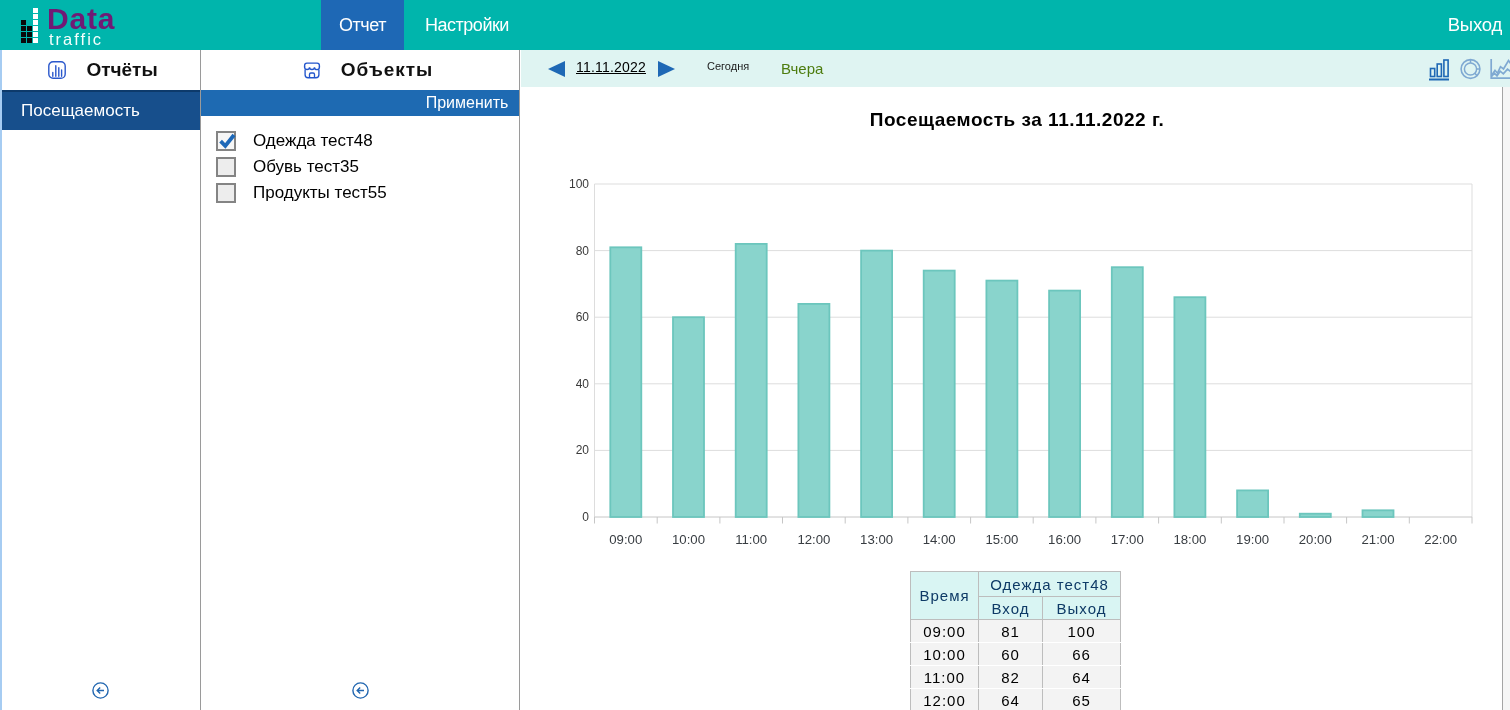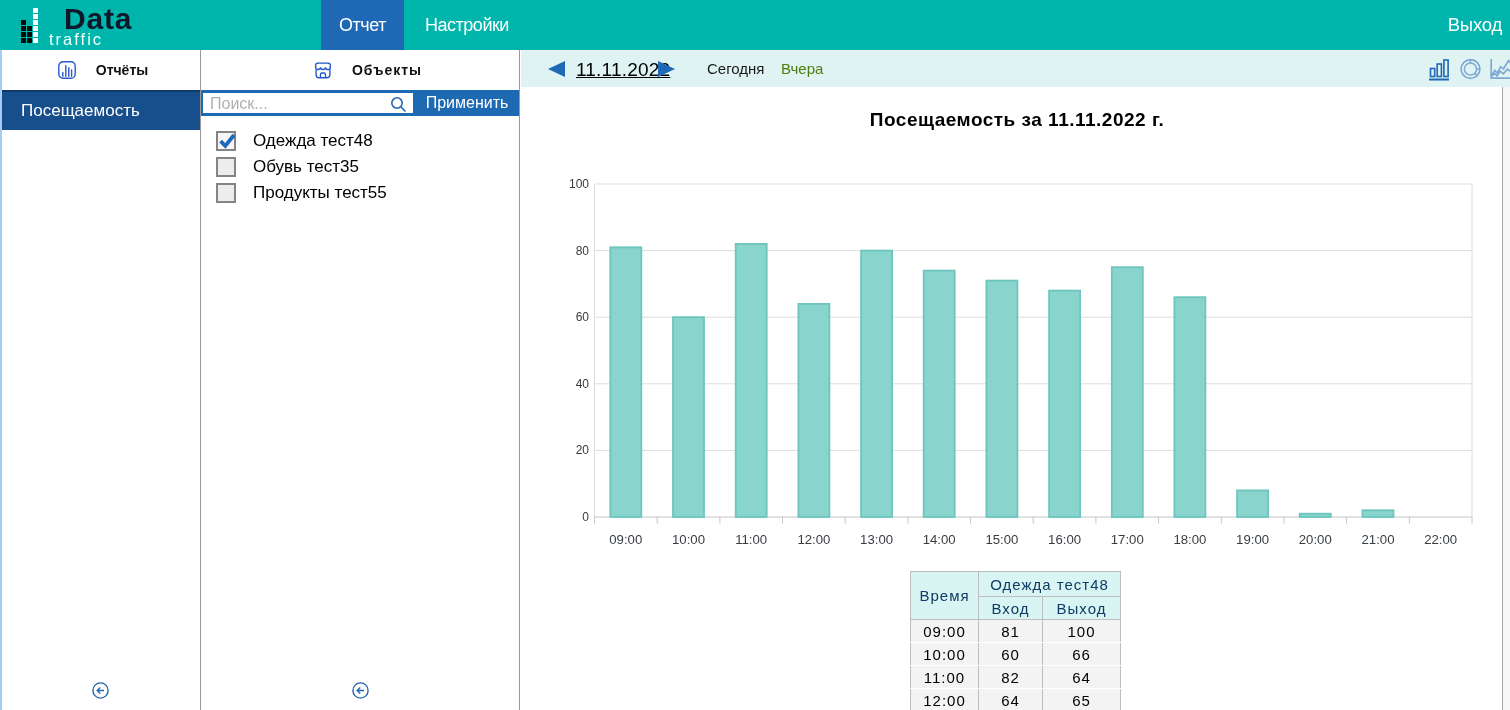--- a/index.html
+++ b/index.html
@@ -8,30 +8,30 @@
 .abs { position:absolute; }
 
 
 #hdr { position:absolute; left:0; top:0; width:1510px; height:50px; background:#00b5ac; }
 #tabreport { position:absolute; left:321px; top:0; width:83px; height:50px; background:#1e68b5;
   color:#fff; font-size:18px; letter-spacing:-0.5px; display:flex; align-items:center; justify-content:center; }
 #tabsettings { position:absolute; left:408px; top:0; width:118px; height:50px;
   color:#fff; font-size:18px; letter-spacing:-0.5px; display:flex; align-items:center; justify-content:center; }
 #exit { position:absolute; right:8px; top:0; height:50px; color:#fff; font-size:18.5px; letter-spacing:-0.2px;
   display:flex; align-items:center; }
-#logo-data { position:absolute; left:64px; top:2px; color:#0f172a; font-size:30px; font-weight:bold; letter-spacing:0.8px;}
+#logo-data { position:absolute; left:47px; top:2px; color:#701a75; font-size:30px; font-weight:bold; letter-spacing:0.8px;}
 #logo-traffic { position:absolute; left:49px; top:30px; color:#f4fffd; font-size:16.5px; letter-spacing:2px;}
 
 
 #sideA { position:absolute; left:0; top:50px; width:201px; height:660px; background:#fff;
   border-right:1px solid #9a9a9a; }
 #sideB { position:absolute; left:201px; top:50px; width:319px; height:660px; background:#fff;
   border-right:1px solid #9a9a9a; }
 .side-hdr { height:40px; display:flex; align-items:center; justify-content:center;
-  font-size:14px; font-weight:bold; color:#111; gap:20px;}
+  font-size:19px; font-weight:bold; color:#111; gap:20px;}
 #rowPos { position:absolute; left:0; top:40px; width:200px; height:40px; background:#174f8c;
   color:#fff; font-size:17px; display:flex; align-items:center; padding-left:21px;
   border-top:2px solid #0d3a6b;}
 #rowVyr { position:absolute; left:0; top:68px; width:200px; height:26px;
   color:#000; font-size:17px; display:flex; align-items:center; padding-left:21px; }
 .backarr { position:absolute; bottom:11px; }
 
 
 #searchband { position:absolute; left:0; top:40px; width:318px; height:26px; background:#1e6ab2; }
 #searchbox { position:absolute; left:1px; top:2px; width:212px; height:22px; background:#fff;
@@ -41,23 +41,23 @@
   font-size:16px; display:flex; align-items:center; justify-content:center; }
 .chkrow { position:absolute; left:15px; display:flex; align-items:center; height:20px; }
 .chkrow svg { position:absolute; }
 .chkbox { width:20px; height:20px; border:2px solid #848484; background:#ededed; }
 .chkbox.checked { background:#f6f6f6; }
 .chklabel { margin-left:17px; font-size:17px; color:#000; }
 
 
 #main { position:absolute; left:521px; top:50px; width:989px; height:660px; background:#fff; }
 #toolbar { position:absolute; left:0; top:0; width:989px; height:37px; background:#dff4f2; }
-#dattext { position:absolute; left:55px; top:9px; font-size:19px; color:#000;
+#dattext { position:absolute; left:55px; top:9px; font-size:14px; color:#000;
   text-decoration:underline; letter-spacing:0.2px;}
-#today { position:absolute; left:186px; top:10px; font-size:15px; color:#1a1a1a; }
+#today { position:absolute; left:186px; top:10px; font-size:11px; color:#1a1a1a; }
 #yesterday { position:absolute; left:260px; top:10px; font-size:15px; color:#4d7c0f; }
 .tri { position:absolute; width:0; height:0; top:11px; }
 #scrollstrip { position:absolute; right:0; top:87px; width:8px; height:623px; background:#f6f6f6;
   border-left:1px solid #a5a5a5; }
 
 
 #dtable { position:absolute; left:389px; top:521px; border-collapse:collapse;
   font-size:15px; }
 #dtable th { background:#d9f5f3; color:#0e3a66; font-weight:normal; border:1px solid #bdbdbd;
   letter-spacing:1px; }
@@ -113,27 +113,20 @@
   <div class="side-hdr" style="padding-left:16px;">
     <svg width="18" height="17" viewBox="0 0 18 17" fill="none" stroke="#2255cc" stroke-width="1.35">
       <path d="M1.6 5.2 L1.6 3.4 Q1.6 1.1 3.9 1.1 L14.1 1.1 Q16.4 1.1 16.4 3.4 L16.4 5.2"></path>
       <path d="M1.6 4.6 L1.6 5.2 A2.47 2.47 0 0 0 6.53 5.2 A2.47 2.47 0 0 0 11.46 5.2 A2.47 2.47 0 0 0 16.4 5.2 L16.4 4.6"></path>
       <path d="M2.1 7.4 L2.1 12.7 Q2.1 15.7 5.1 15.7 L12.9 15.7 Q15.9 15.7 15.9 12.7 L15.9 7.4"></path>
       <path d="M6.5 15.6 L6.5 12.4 Q6.5 11 7.9 11 L10.1 11 Q11.5 11 11.5 12.4 L11.5 15.6"></path>
     </svg>
     <span style="letter-spacing:1px;">Объекты</span>
   </div>
   <div id="searchband">
-    <div id="searchbox">
-      <span>Поиск...</span>
-      <svg class="abs" style="right:6px; top:3px;" width="17" height="17" viewBox="0 0 17 17" fill="none" stroke="#2166b0" stroke-width="1.6">
-        <circle cx="7" cy="7" r="5.2"></circle>
-        <path d="M11 11 L15.5 15.5"></path>
-      </svg>
-    </div>
     <div id="applybtn">Применить</div>
   </div>
   <div class="chkrow" style="top:81px;">
     <div class="chkbox checked"></div>
     <svg class="abs" style="left:1px; top:0px;" width="20" height="20" viewBox="0 0 20 20" fill="none" stroke="#1d68b8" stroke-width="3.8">
       <path d="M3.6 10.2 L8.3 15 L17 4"></path>
     </svg>
     <div class="chklabel">Одежда тест48</div>
   </div>
   <div class="chkrow" style="top:107px;">

